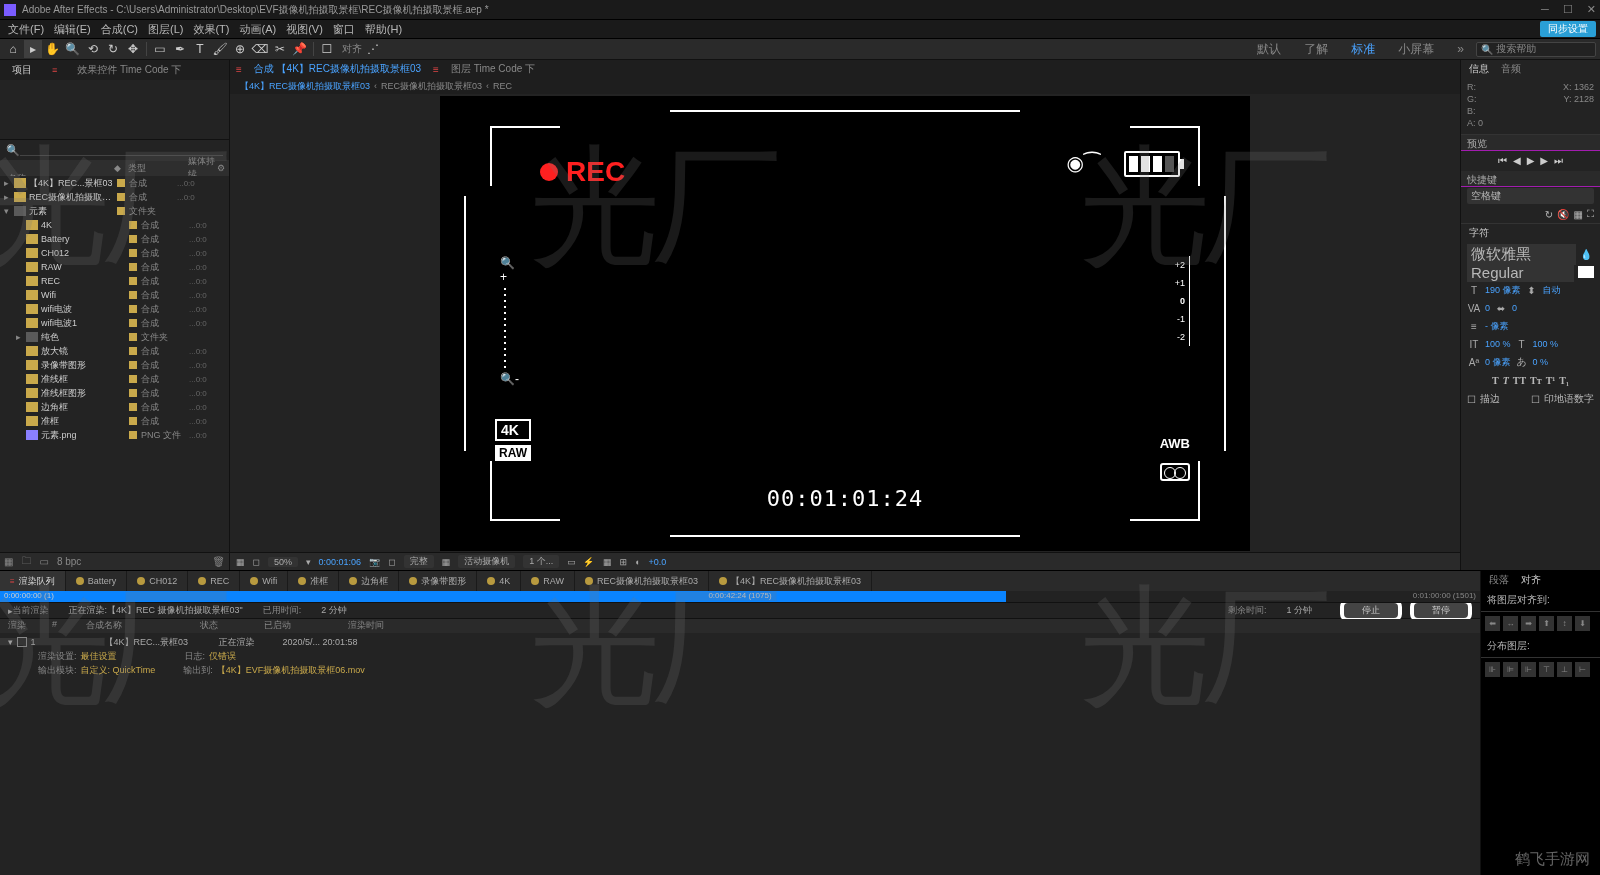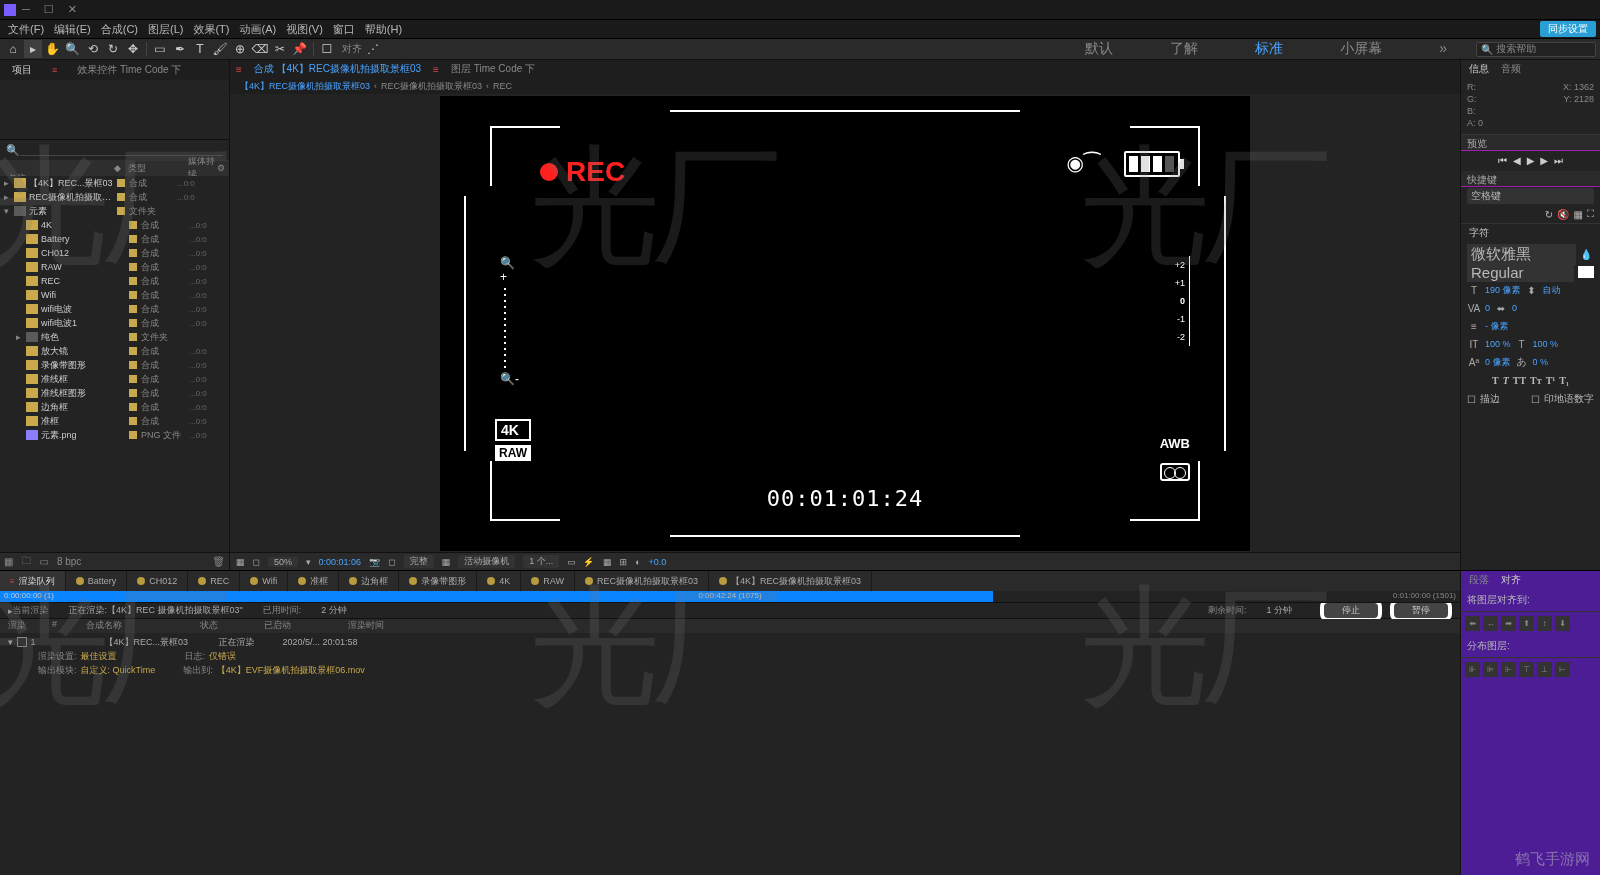--- a/index.html
+++ b/index.html
@@ -16,21 +16,21 @@
 .menubar span { padding:0 4px; cursor:pointer; }
 .menubar .badge { margin-left:auto; background:#2a9fd6; color:#fff; padding:1px 8px; border-radius:2px; font-size:10px; }
 
 
 .toolbar { height:22px; background:#2a2a2a; border-top:1px solid #000; border-bottom:1px solid #111; display:flex; align-items:center; padding:0 4px; gap:2px; }
 .toolbar .tool { width:18px; height:18px; display:flex; align-items:center; justify-content:center; color:#ccc; cursor:pointer; font-size:12px; }
 .toolbar .tool.active { background:#3f3f3f; }
 .toolbar .sep { width:1px; height:14px; background:#444; margin:0 2px; }
 .toolbar .label { margin-left:4px; color:#888; font-size:10px; }
 .toolbar .spacer { flex:1; }
-.toolbar .rlinks span { margin:0 27px; cursor:pointer; font-size:14px; color:#888; }
+.toolbar .rlinks span { margin:0 10px; cursor:pointer; font-size:12px; color:#888; }
 .toolbar .rlinks span.active { color:#4aa3ff; }
 .toolbar .search { width:120px; height:15px; background:#222; border:1px solid #444; border-radius:2px; color:#888; padding:0 4px; font-size:10px; display:flex; align-items:center; }
 
 
 .main { display:flex; height:510px; background:#1e1e1e; }
 
 
 .left { width:230px; display:flex; flex-direction:column; border-right:1px solid #111; }
 .left .tabs { height:20px; background:#1e1e1e; display:flex; align-items:center; padding:0 6px; gap:8px; font-size:10px; }
 .left .tabs span { padding:0 6px; cursor:pointer; color:#888; }
@@ -148,37 +148,38 @@
 .rq-cols { height:14px; display:flex; font-size:9px; color:#888; background:#2a2a2a; padding:0 8px; gap:4px; }
 .rq-cols span:nth-child(1){width:40px}.rq-cols span:nth-child(2){width:30px}.rq-cols span:nth-child(3){width:110px}.rq-cols span:nth-child(4){width:60px}.rq-cols span:nth-child(5){width:80px}.rq-cols span:nth-child(6){width:100px}.rq-cols span:nth-child(7){flex:1}
 
 .rq-body { flex:1; background:#232323; padding:2px 8px; font-size:9px; color:#aaa; }
 .rq-body .row { display:flex; gap:4px; height:14px; align-items:center; }
 .rq-body .row.sub { padding-left:30px; color:#888; }
 .rq-body .row .c1{width:70px}.rq-body .row .c2{width:110px}.rq-body .row .c3{width:60px}.rq-body .row .c4{width:80px}
 .rq-body .link { color:#c9a94b; cursor:pointer; }
 .rq-body .cb { width:10px; height:10px; border:1px solid #888; display:inline-block; }
 
-.bottom-right { width:140px; background:#4c1d95; border-left:1px solid #111; font-size:10px; }
+.bottom-right { width:120px; background:#000000; border-left:1px solid #111; font-size:10px; }
 .bottom-right .rtabs { height:18px; display:flex; padding:0 4px; gap:4px; align-items:center; }
 .bottom-right .rtabs span { padding:0 4px; color:#888; cursor:pointer; }
 .bottom-right .rtabs span.active { color:#ccc; }
 .bottom-right .section { padding:4px 6px; border-bottom:1px solid #333; }
 .bottom-right .align-grid { display:flex; flex-wrap:wrap; gap:3px; padding:4px; }
 .bottom-right .align-grid span { width:15px; height:15px; background:#333; cursor:pointer; display:flex; align-items:center; justify-content:center; font-size:8px; color:#888; }
 
 
 .wm { position:absolute; color:rgba(120,120,120,0.22); font-size:130px; font-weight:300; pointer-events:none; letter-spacing:-8px; white-space:nowrap; font-family:"SimSun",serif; }
 .wm-br { position:absolute; right:10px; bottom:6px; color:rgba(200,200,200,0.5); font-size:15px; pointer-events:none; }
 </style>
 </head>
 <body>
 
 <div class="titlebar">
   <div class="ae-icon"></div>
+  <div class="title">Adobe After Effects - C:\Users\Administrator\Desktop\EVF摄像机拍摄取景框\REC摄像机拍摄取景框.aep *</div>
   <div class="winbtns">
     <span>─</span>
     <span>☐</span>
     <span>✕</span>
   </div>
 </div>
 
 <div class="menubar">
   <span>文件(F)</span>
   <span>编辑(E)</span>

